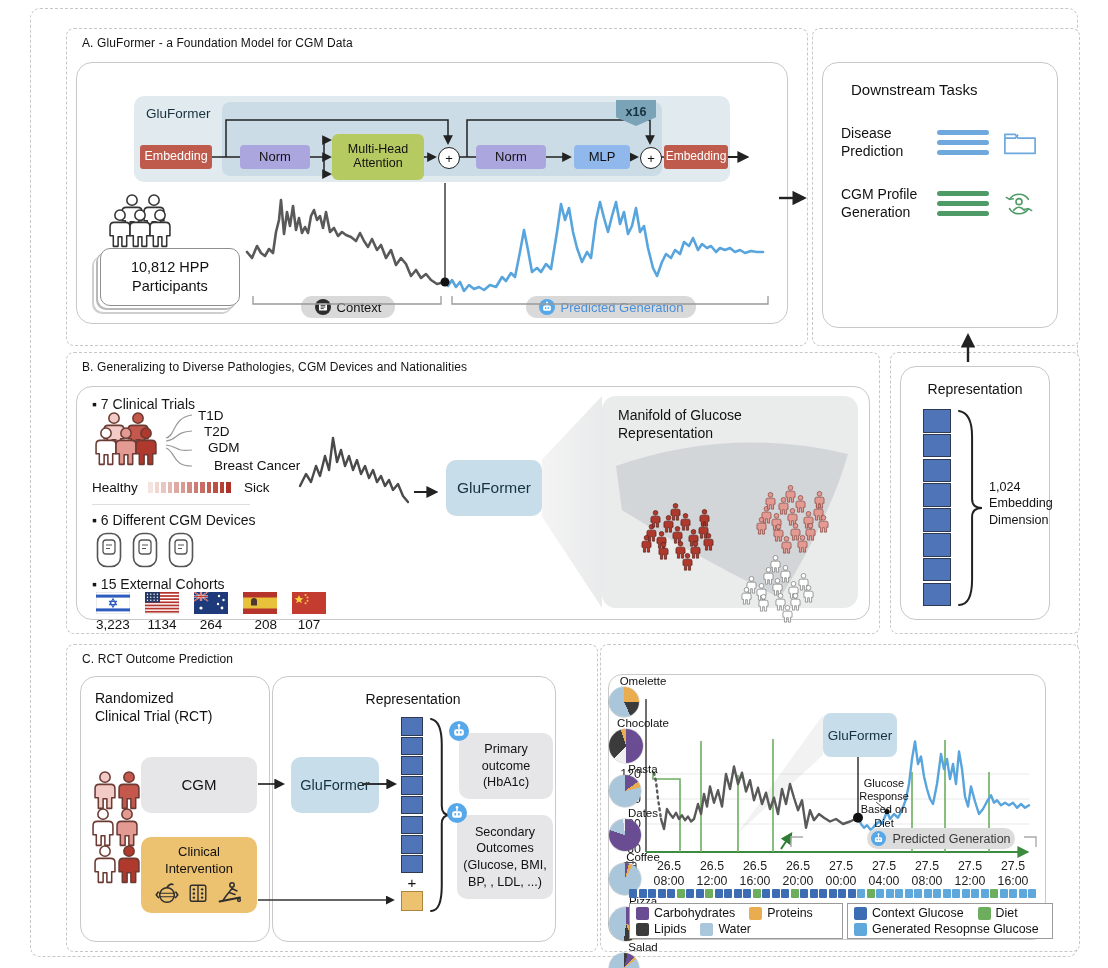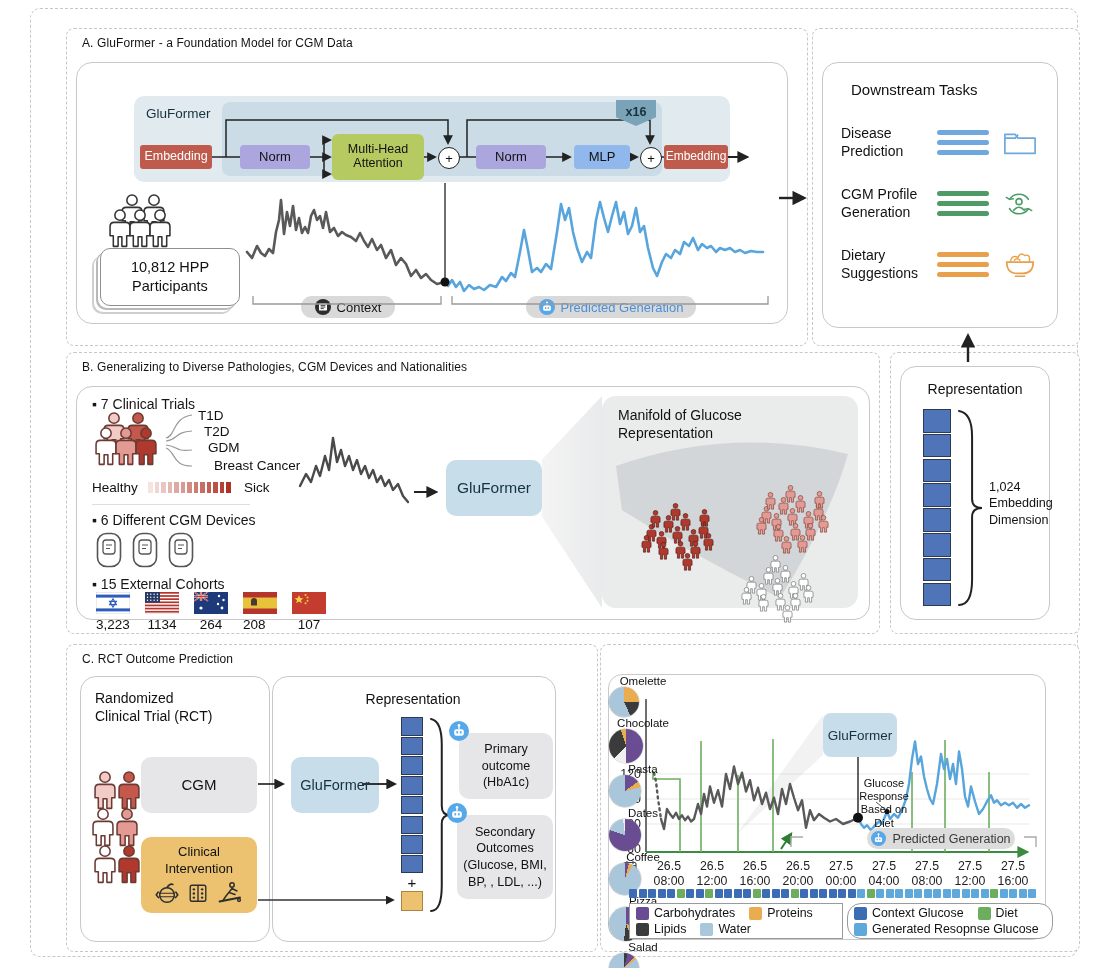--- a/index.html
+++ b/index.html
@@ -195,38 +195,20 @@
             <svg width="32" height="32" viewBox="0 0 34 34" fill="none" stroke="#4E9B68" stroke-width="1.7" stroke-linecap="round">
    <path d="M27,12 A12,12 0 0,0 7,12"></path>
               <path d="M7,12 l-3.5,-2 M7,12 l4,-0.5" stroke-width="1.5"></path>
    <path d="M7,22 A12,12 0 0,0 27,22"></path>
               <path d="M27,22 l3.5,2 M27,22 l-4,0.5" stroke-width="1.5"></path>
    <circle cx="17" cy="14.5" r="3.2"></circle>
               <path d="M11.5,23.5 Q17,17.5 22.5,23.5"></path>
             </svg>
           </div>
         </div>
-        <div class="dt-row" style="">
-          <div class="dt-label" style="">
-            <div>Dietary</div>
-            <div>Suggestions</div>
-          </div>
-          <div class="dt-bars" style="">
-            <div class="dt-bar" style="background: rgb(232, 160, 76);"></div>
-            <div class="dt-bar" style="background: rgb(232, 160, 76);"></div>
-            <div class="dt-bar" style="background: rgb(232, 160, 76);"></div>
-          </div>
-          <div style="width: 36px; height: 32px;">
-            <svg width="34" height="30" viewBox="0 0 36 30" fill="none" stroke="#E8A04C" stroke-width="1.8" stroke-linecap="round">
-   <path d="M4,13 H32 Q32,25 21,25 H15 Q4,25 4,13 Z"></path>
-   <path d="M8,12 Q9,5 16,8 M16,8 Q18,2 23,6 M23,6 Q29,4 28,12 M12,11 q3,-3 6,0" stroke-width="1.5"></path>
-   <path d="M13,28 h10" stroke-width="1.6"></path>
-            </svg>
-          </div>
-        </div>
       </div>
   </div>
 
   <div class="dashed" style="left:66px;top:352px;width:812px;height:280px;"></div>
   <div class="panel-title" style="left:82px;top:360px;">B. Generalizing to Diverse Pathologies, CGM Devices and Nationalities</div>
   <div class="white-box" style="left:76px;top:386px;width:792px;height:232px;"></div>
 
   <div class="bullet-item" style="left:92px;top:396px;">▪ 7 Clinical Trials</div>
   <div class="abs" id="peopleB" style="left:94px;top:412px;width:80px;height:62px;">
       <div style="position: absolute; left: 8px; top: 0px;">
@@ -379,21 +361,21 @@
               <circle cx="25" cy="4" r="1.2"></circle>
               <circle cx="29.5" cy="8" r="1.2"></circle>
               <circle cx="24" cy="12" r="1.2"></circle>
               <circle cx="28" cy="16" r="1.4"></circle>
               <circle cx="7" cy="16" r="1.6"></circle>
             </g>
           </svg>
         </div>
         <div style="font-size: 13.5px;">264</div>
       </div>
-      <div style="display: flex; flex-direction: column; align-items: flex-start; gap: 3px;">
+      <div style="display: flex; flex-direction: column; align-items: flex-end; gap: 3px;">
         <div style="">
           <svg width="34" height="22" viewBox="0 0 34 22">
             <rect width="34" height="22" fill="#e8c23a"></rect>
    <rect width="34" height="5.5" fill="#b5342c"></rect>
             <rect y="16.5" width="34" height="5.5" fill="#b5342c"></rect>
    <path d="M8,9 a3,3 0 0 1 6,0 v4.5 h-6 z" fill="#4a3a30"></path>
           </svg>
         </div>
         <div style="font-size: 13.5px;">208</div>
       </div>
@@ -1048,21 +1030,21 @@
           <div class="leg-item" style="">
             <div class="leg-sw" style="background: rgb(59, 59, 59);"></div>
             <span>Lipids</span>
           </div>
           <div class="leg-item" style="">
             <div class="leg-sw" style="background: rgb(169, 198, 218);"></div>
             <span>Water</span>
           </div>
         </div>
       </div>
-    <div class="legend-box" id="legendSer" style="left:238px;top:228px;width:192px;height:30px;border-radius:14px;">
+    <div class="legend-box" id="legendSer" style="left:238px;top:228px;width:192px;height:30px;">
         <div class="leg-row" style="">
           <div class="leg-item" style="">
             <div class="leg-sw" style="background: rgb(60, 108, 180);"></div>
             <span>Context Glucose</span>
           </div>
           <div class="leg-item" style="">
             <div class="leg-sw" style="background: rgb(108, 174, 94);"></div>
             <span>Diet</span>
           </div>
         </div>

